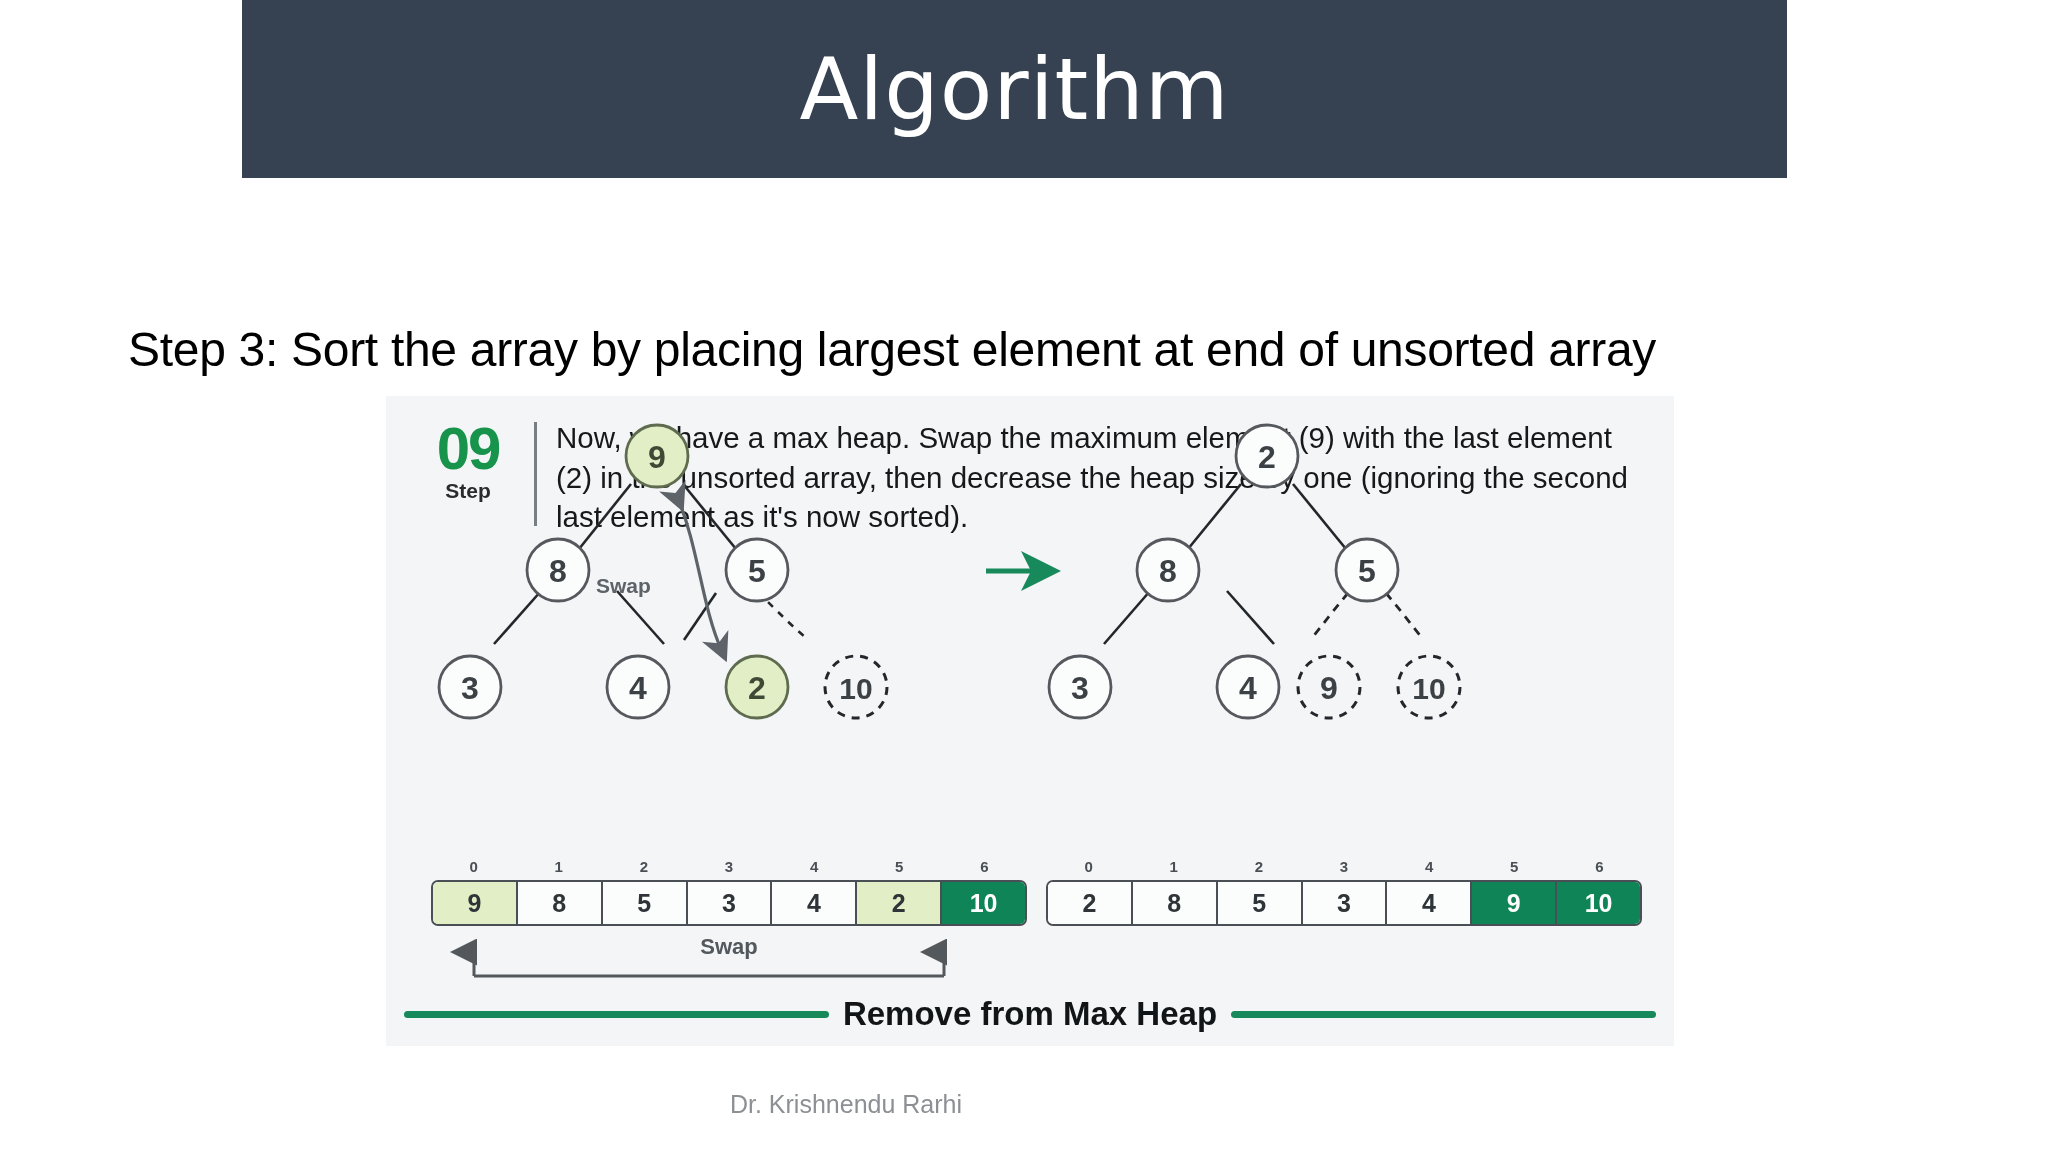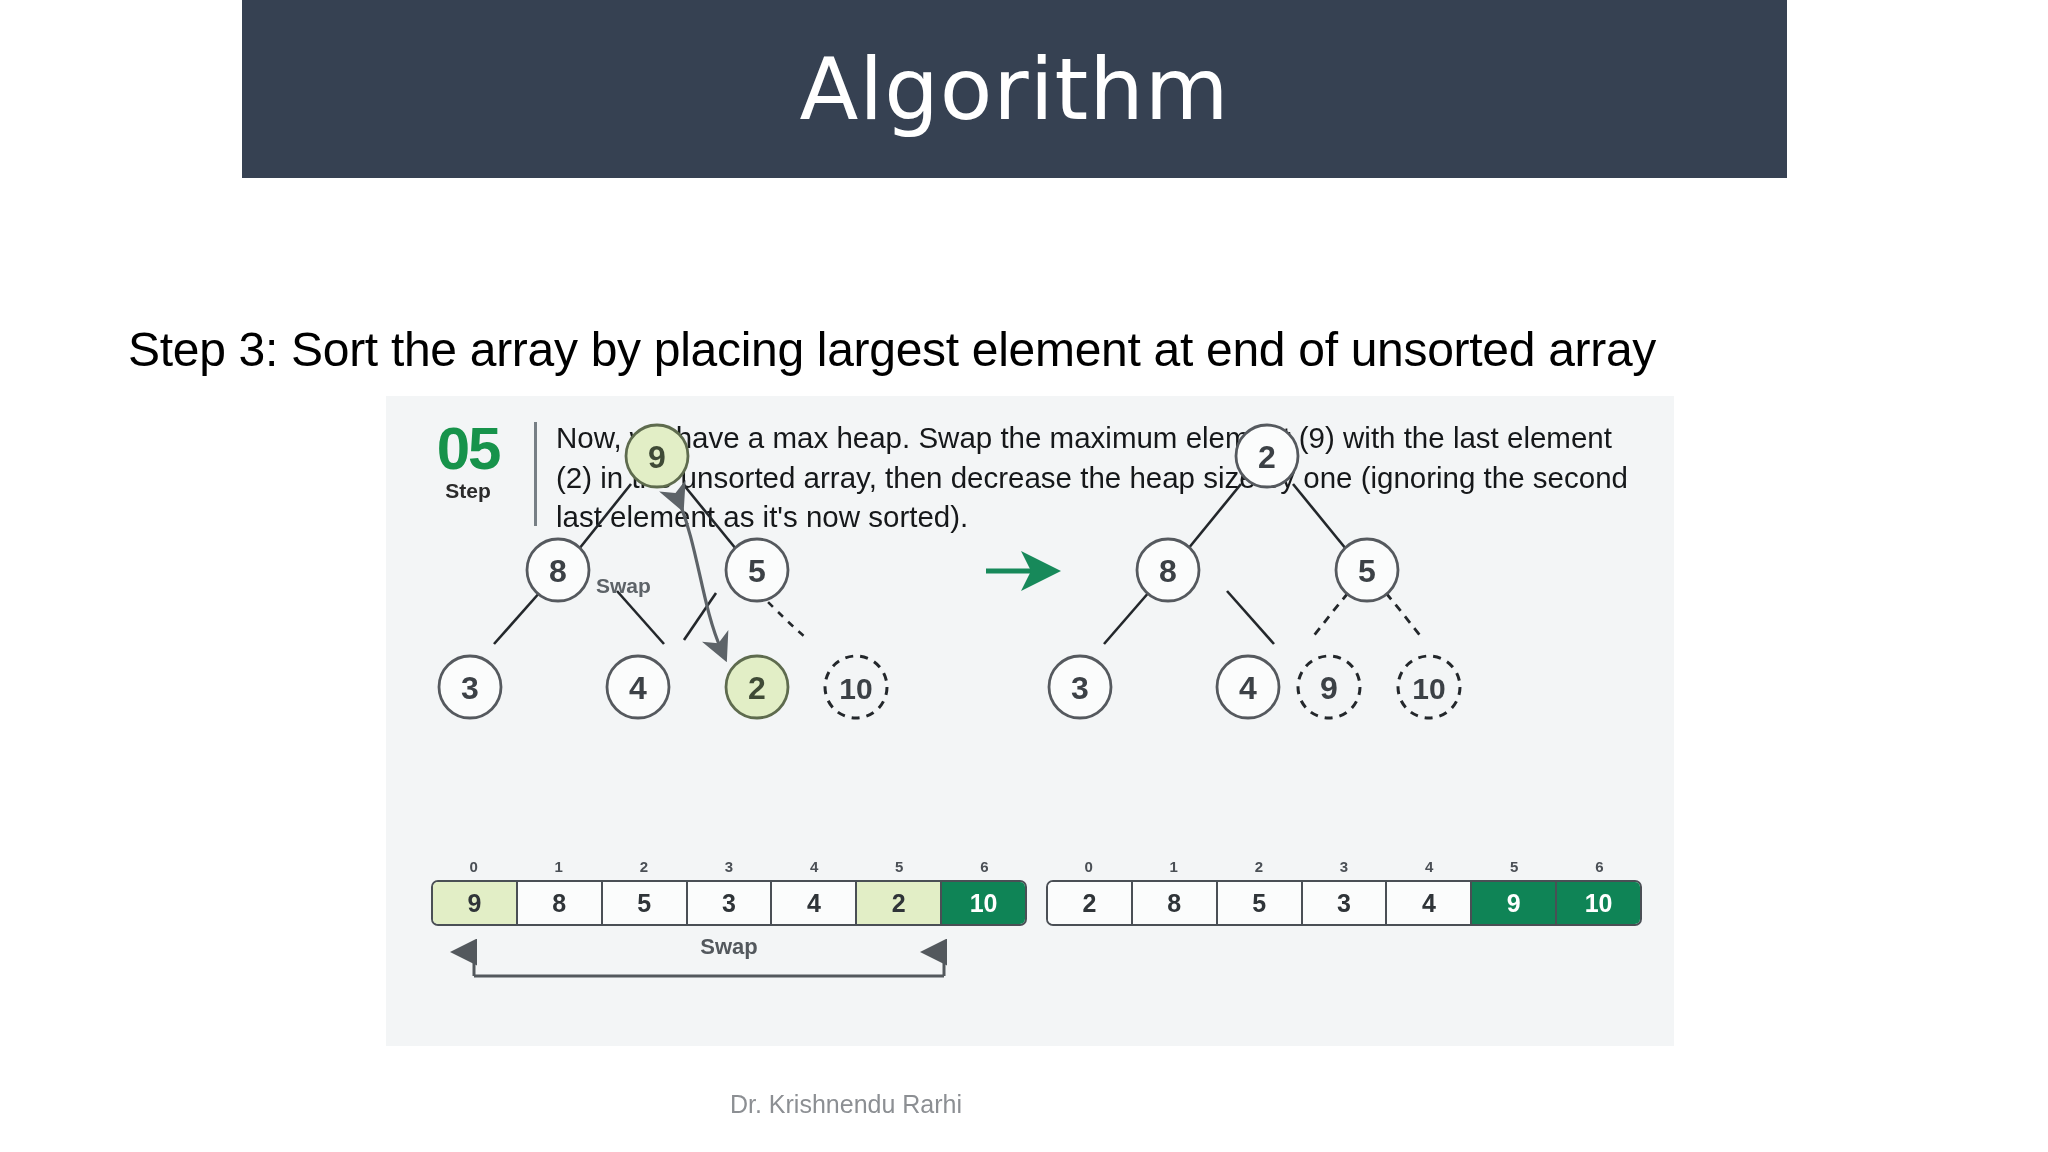--- a/index.html
+++ b/index.html
@@ -218,21 +218,21 @@
 
 <div class="title-band">
   <div class="slide-title">Algorithm</div>
 </div>
 
 <div class="step-heading">Step 3: Sort the array by placing largest element at end of unsorted array</div>
 
 <div class="info-card">
 
   <div class="step-block">
-    <div class="step-num">05</div>
+    <div class="step-num">09</div>
     <div class="step-word">Step</div>
   </div>
   <div class="step-divider"></div>
   <div class="step-desc">Now, we have a max heap. Swap the maximum element (9) with the last element (2) in the unsorted array, then decrease the heap size by one (ignoring the second last element as it's now sorted).</div>
 
   <svg class="diagram-svg" viewBox="0 0 1288 650">
     <defs>
       <marker id="arrHead" markerWidth="9" markerHeight="9" refX="4.5" refY="4.5" orient="auto">
         <path d="M0,0 L9,4.5 L0,9 L2.5,4.5 Z" fill="#5d6368"></path>
       </marker>
@@ -357,16 +357,21 @@
       <div class="cell">2</div>
       <div class="cell">8</div>
       <div class="cell">5</div>
       <div class="cell">3</div>
       <div class="cell">4</div>
       <div class="cell hl-dark">9</div>
       <div class="cell hl-dark">10</div>
     </div>
   </div>
 
+  <div class="banner">
+    <div class="rule"></div>
+    <div class="banner-text">Remove from Max Heap</div>
+    <div class="rule"></div>
+  </div>
 
 </div>
 
 <div class="footer-credit">Dr. Krishnendu Rarhi</div>
 
 </body></html>

